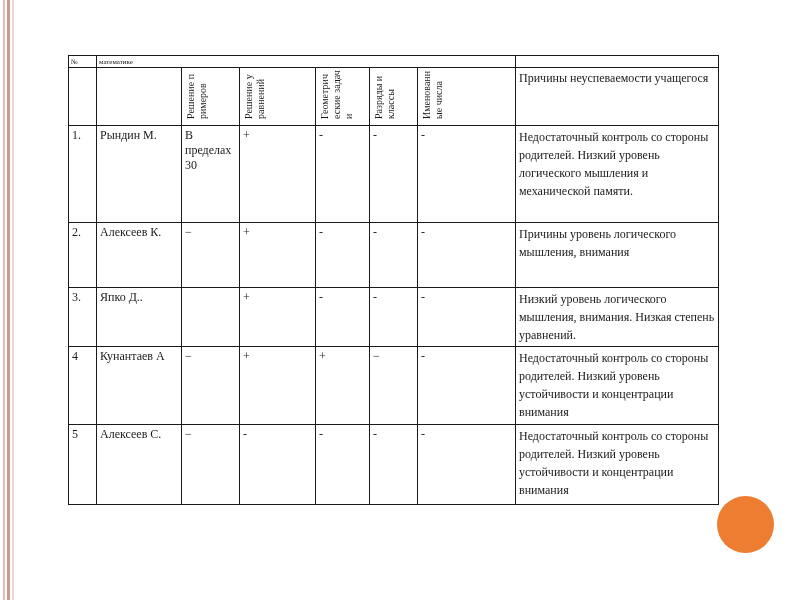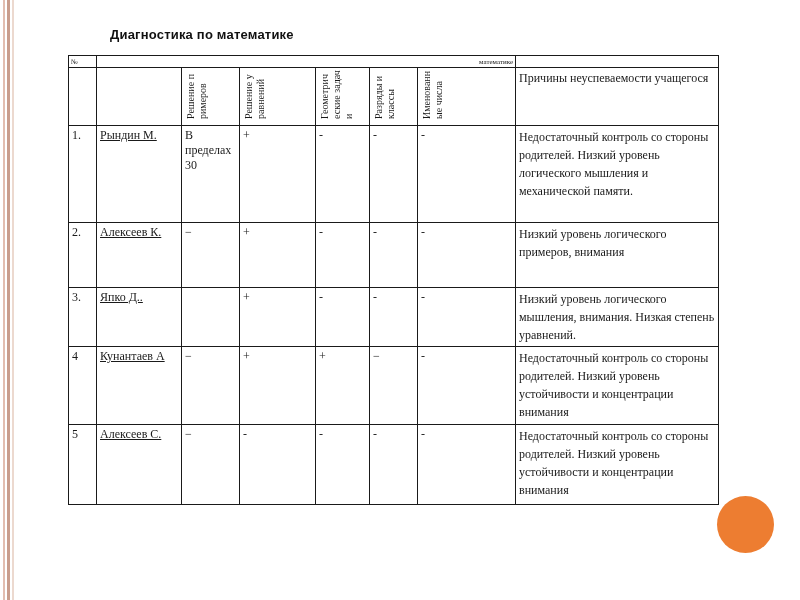--- a/index.html
+++ b/index.html
@@ -53,59 +53,58 @@
     font-size: 12px;
     overflow: hidden;
   }
   tr.h-thin { height: 12px; }
   tr.h-thin th {
     font-size: 7px;
     line-height: 8px;
     padding: 0 2px;
     vertical-align: middle;
   }
-  tr.h-thin th.group { text-align: right; }
+  tr.h-thin th.group { text-align: left; }
 
   tr.h-tall { height: 53px; }
   th.rot { text-align: center; vertical-align: middle; padding: 1px; }
   .vtext {
     display: inline-block;
     writing-mode: vertical-rl;
     transform: rotate(180deg);
     font-size: 10px;
     line-height: 1.2;
     height: 49px;
     word-break: break-all;
     text-align: left;
   }
   th.causes { font-size: 12px; line-height: 1.4; }
 
   td.num  { font-size: 12px; }
-  td.name { font-size: 12px; text-decoration: underline; }
+  td.name { font-size: 12px; }
   td.mark { font-size: 12px; }
   td.reason { font-size: 12px; line-height: 1.5; }
 
   tr.r1 { height: 97px; }
   tr.r2 { height: 65px; }
   tr.r3 { height: 52px; }
   tr.r4 { height: 78px; }
   tr.r5 { height: 80px; }
 </style>
 </head>
 <body>
 
 <div class="slide">
 
   <div class="stripe s1" style="background: rgb(226, 189, 176);"></div>
   <div class="stripe s2" style="background: rgb(201, 157, 141);"></div>
   <div class="stripe s3" style="background: rgb(236, 217, 207);"></div>
 
   <div class="accent-circle" style="background: rgb(237, 125, 49);"></div>
 
-  <div class="slide-title">Диагностика по математике</div>
 
   <table class="diag">
     <colgroup>
       <col style="width:28px">
       <col style="width:85px">
       <col style="width:58px">
       <col style="width:76px">
       <col style="width:54px">
       <col style="width:48px">
       <col style="width:98px">
@@ -150,21 +149,21 @@
         <td class="reason">Недостаточный контроль со стороны родителей. Низкий уровень логического мышления и механической памяти.</td>
       </tr>
       <tr class="r2">
         <td class="num">2.</td>
         <td class="name">Алексеев К.</td>
         <td class="mark">−</td>
         <td class="mark">+</td>
         <td class="mark">-</td>
         <td class="mark">-</td>
         <td class="mark">-</td>
-        <td class="reason">Низкий уровень логического примеров, внимания</td>
+        <td class="reason">Причины уровень логического мышления, внимания</td>
       </tr>
       <tr class="r3">
         <td class="num">3.</td>
         <td class="name">Япко Д..</td>
         <td class="mark"></td>
         <td class="mark">+</td>
         <td class="mark">-</td>
         <td class="mark">-</td>
         <td class="mark">-</td>
         <td class="reason">Низкий уровень логического мышления, внимания. Низкая степень уравнений.</td>

